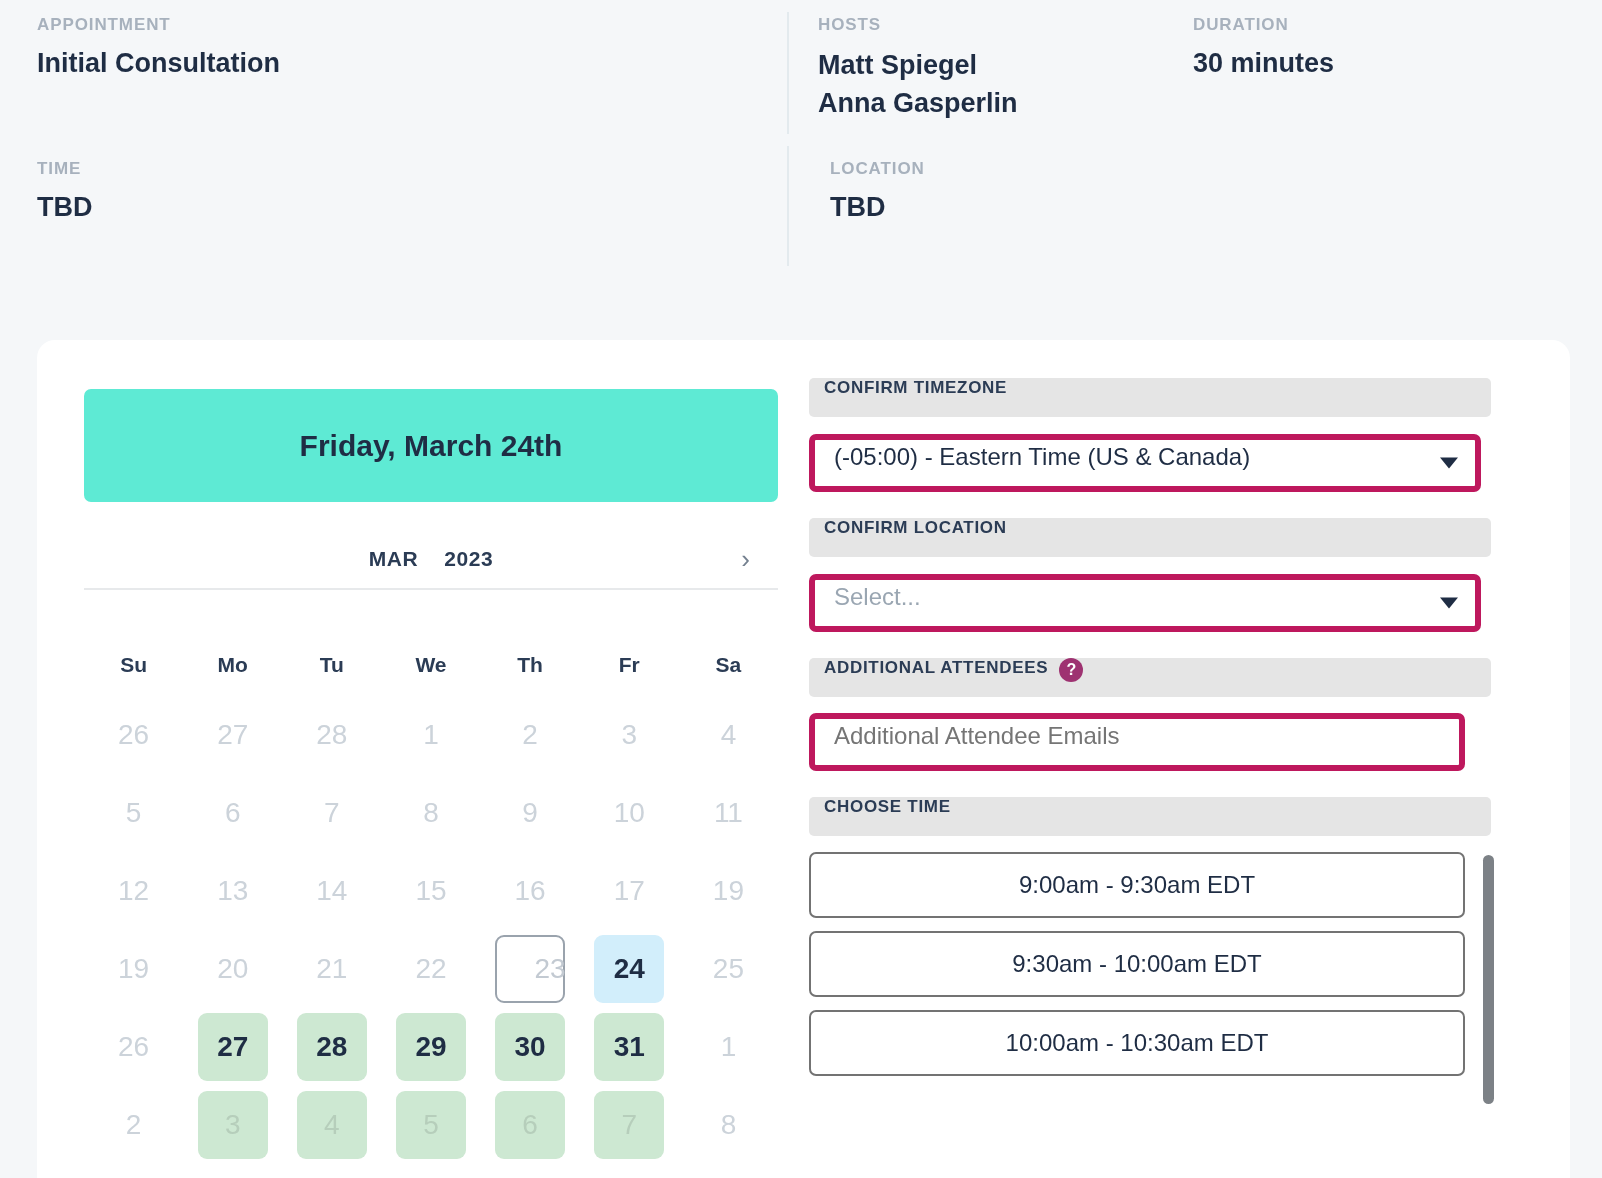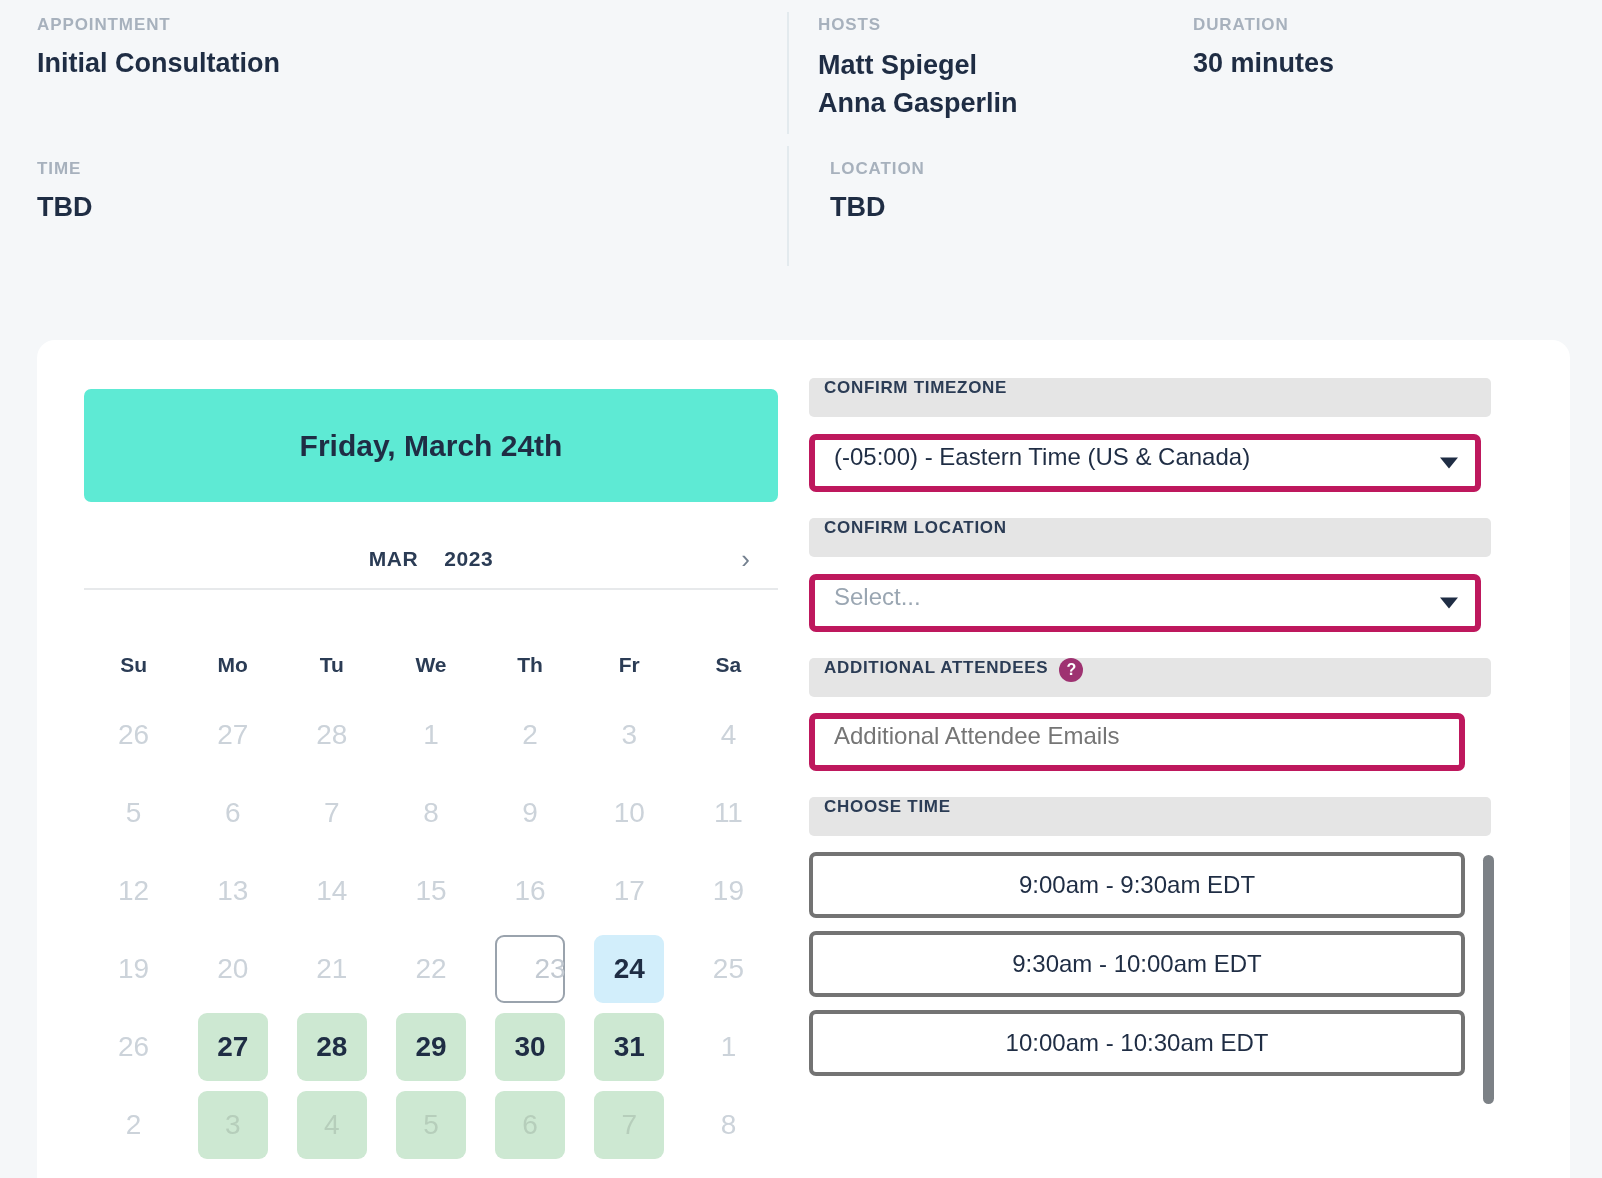--- a/index.html
+++ b/index.html
@@ -102,21 +102,21 @@
     position: absolute; right: 17px; top: 50%; transform: translateY(-50%);
     width: 0; height: 0; border-left: 9px solid transparent;
     border-right: 9px solid transparent; border-top: 11px solid #1f2d44;
   }
   .field.wide { width: 672px; }
   .field.input-like { cursor: text; }
 
   .slots { position: relative; width: 672px; }
   .slot {
     width: 656px; height: 66px; margin-bottom: 13px;
-    border: 4px solid #737373; border-radius: 7px; background: #fff;
+    border: 2px solid #737373; border-radius: 7px; background: #fff;
     display: flex; align-items: center; justify-content: center;
     font-size: 24px; color: #1f2d44; cursor: pointer;
   }
   .scrollbar {
     position: absolute; right: -13px; top: 3px;
     width: 11px; height: 249px; background: #7c8186; border-radius: 6px;
     cursor: pointer;
   }
 </style>
 </head>

